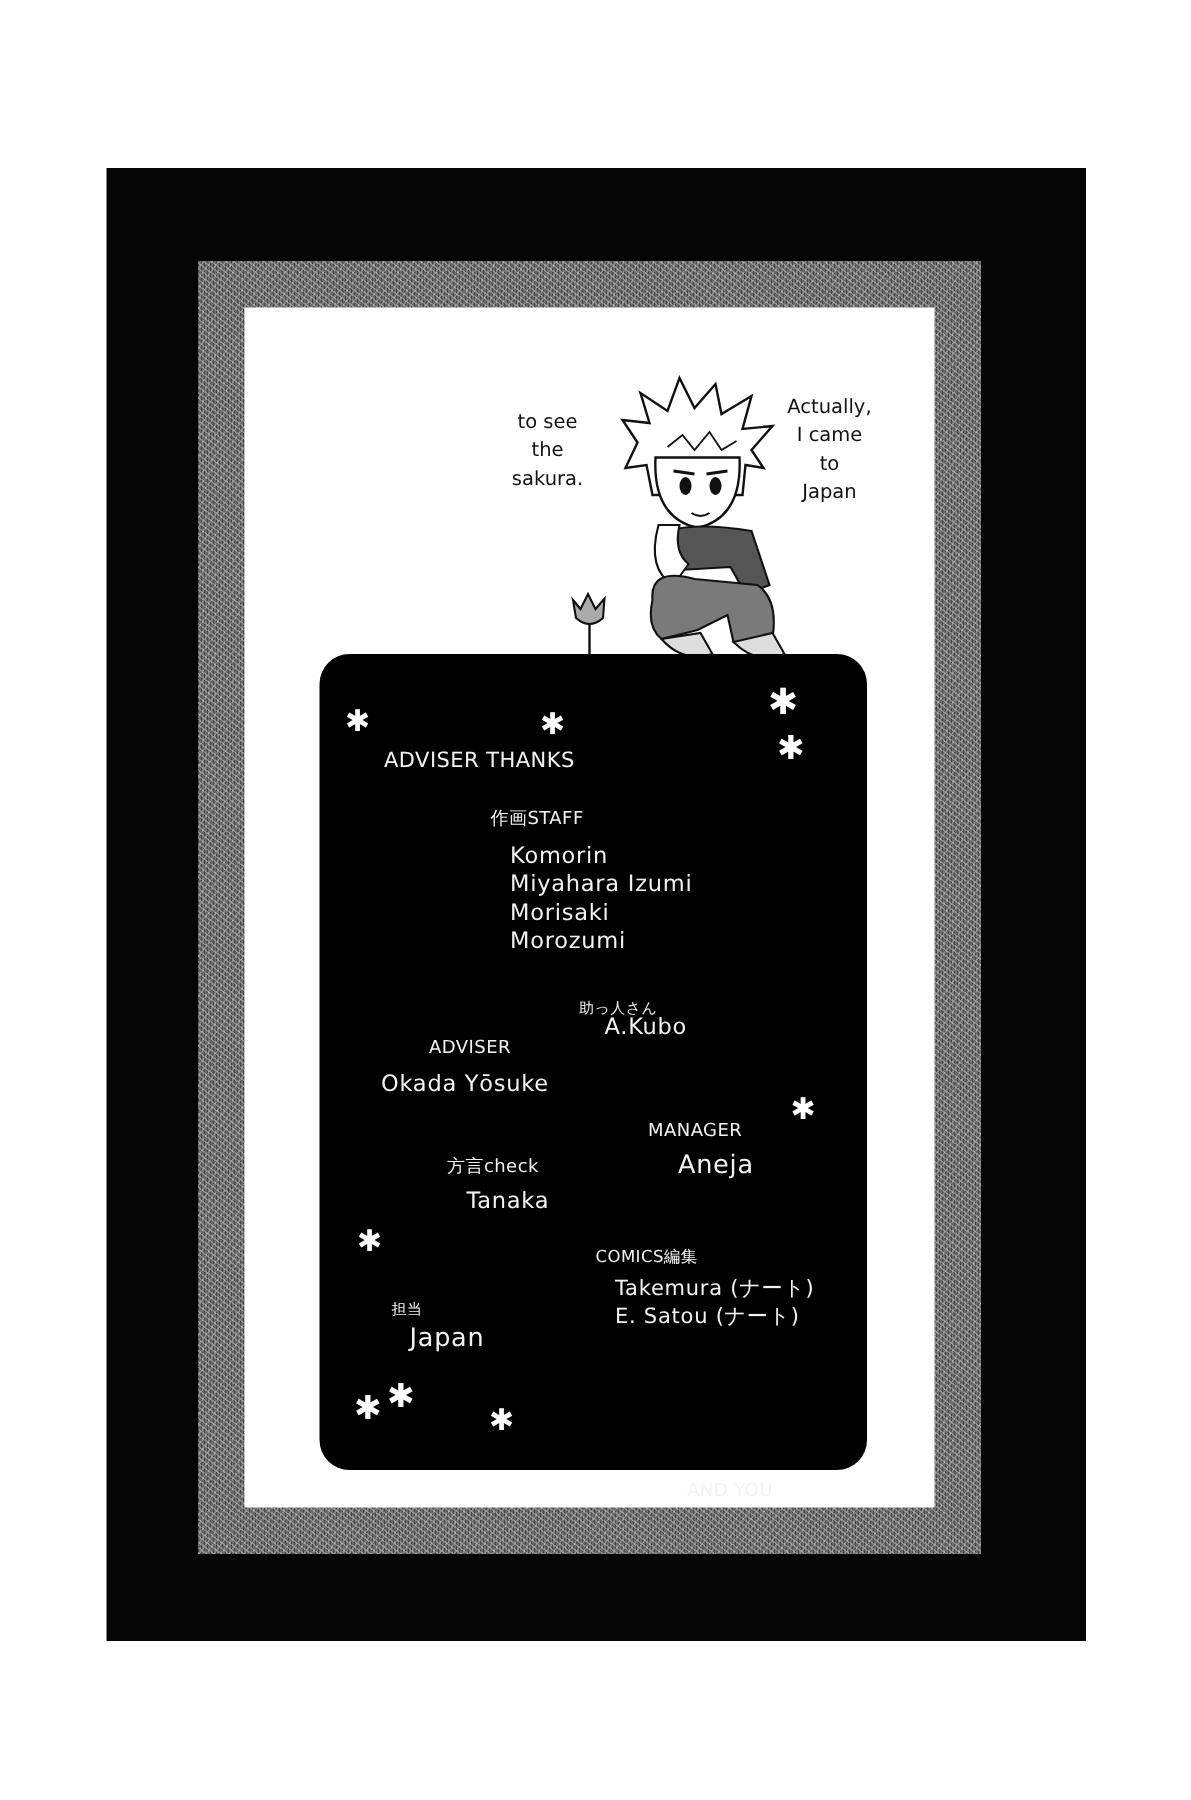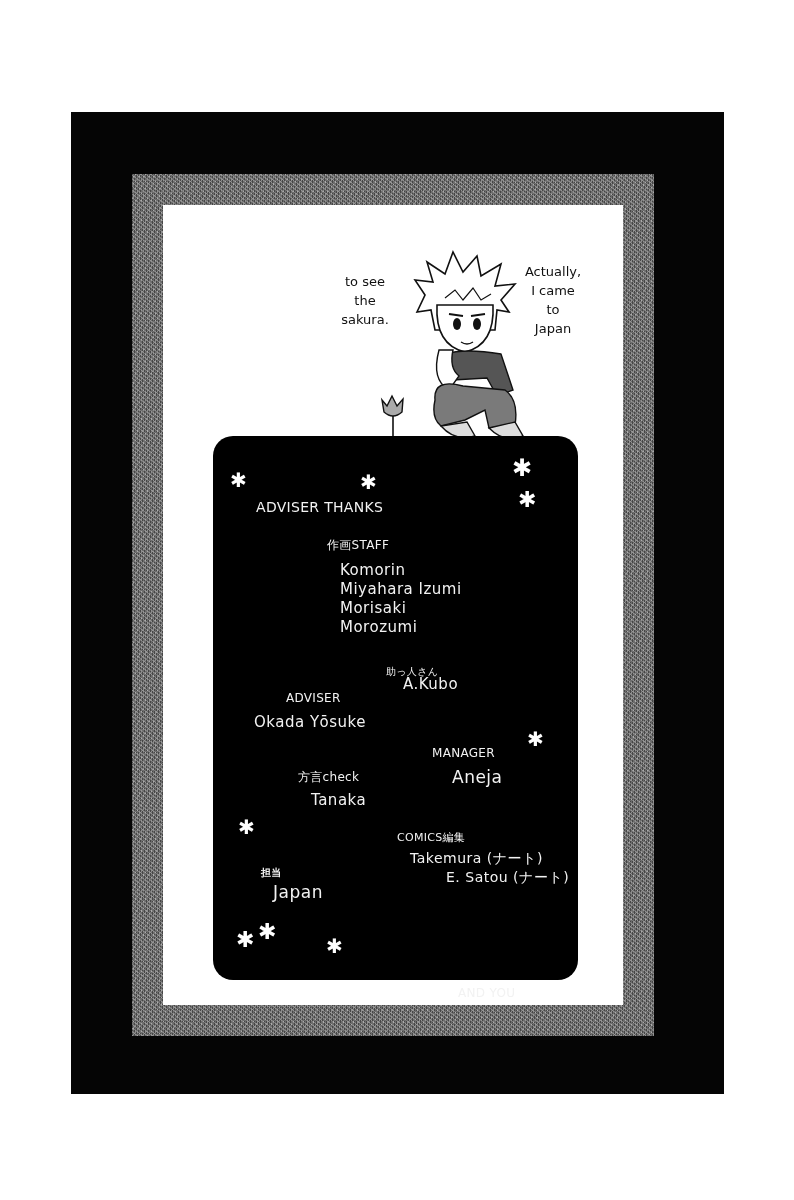--- a/index.html
+++ b/index.html
@@ -120,18 +120,18 @@
 <div class="txt name" style="left:254px;top:713px;">Okada Yōsuke</div>
 
 <div class="txt label" style="left:432px;top:746px;">MANAGER</div>
 <div class="txt name" style="left:452px;top:767px;font-size:17px;">Aneja</div>
 
 <div class="txt label" style="left:298px;top:769px;">方言check</div>
 <div class="txt name" style="left:311px;top:791px;">Tanaka</div>
 
 <div class="txt label" style="left:397px;top:830px;font-size:11px;">COMICS編集</div>
 <div class="txt name" style="left:410px;top:850px;font-size:14px;">Takemura (ナート)</div>
-<div class="txt name" style="left:410px;top:869px;font-size:14px;margin-left:36px;">E. Satou (ナート)</div>
+<div class="txt name" style="left:410px;top:869px;font-size:14px;">E. Satou (ナート)</div>
 
-<div class="txt label" style="left:261px;top:866px;font-size:10px;font-weight:bold;">担当</div>
+<div class="txt label" style="left:261px;top:866px;font-size:10px;">担当</div>
 <div class="txt name" style="left:273px;top:882px;font-size:17px;">Japan</div>
 
 <div class="txt label" style="left:458px;top:946px;margin-top:40px;">AND YOU</div>
 
 </body></html>

